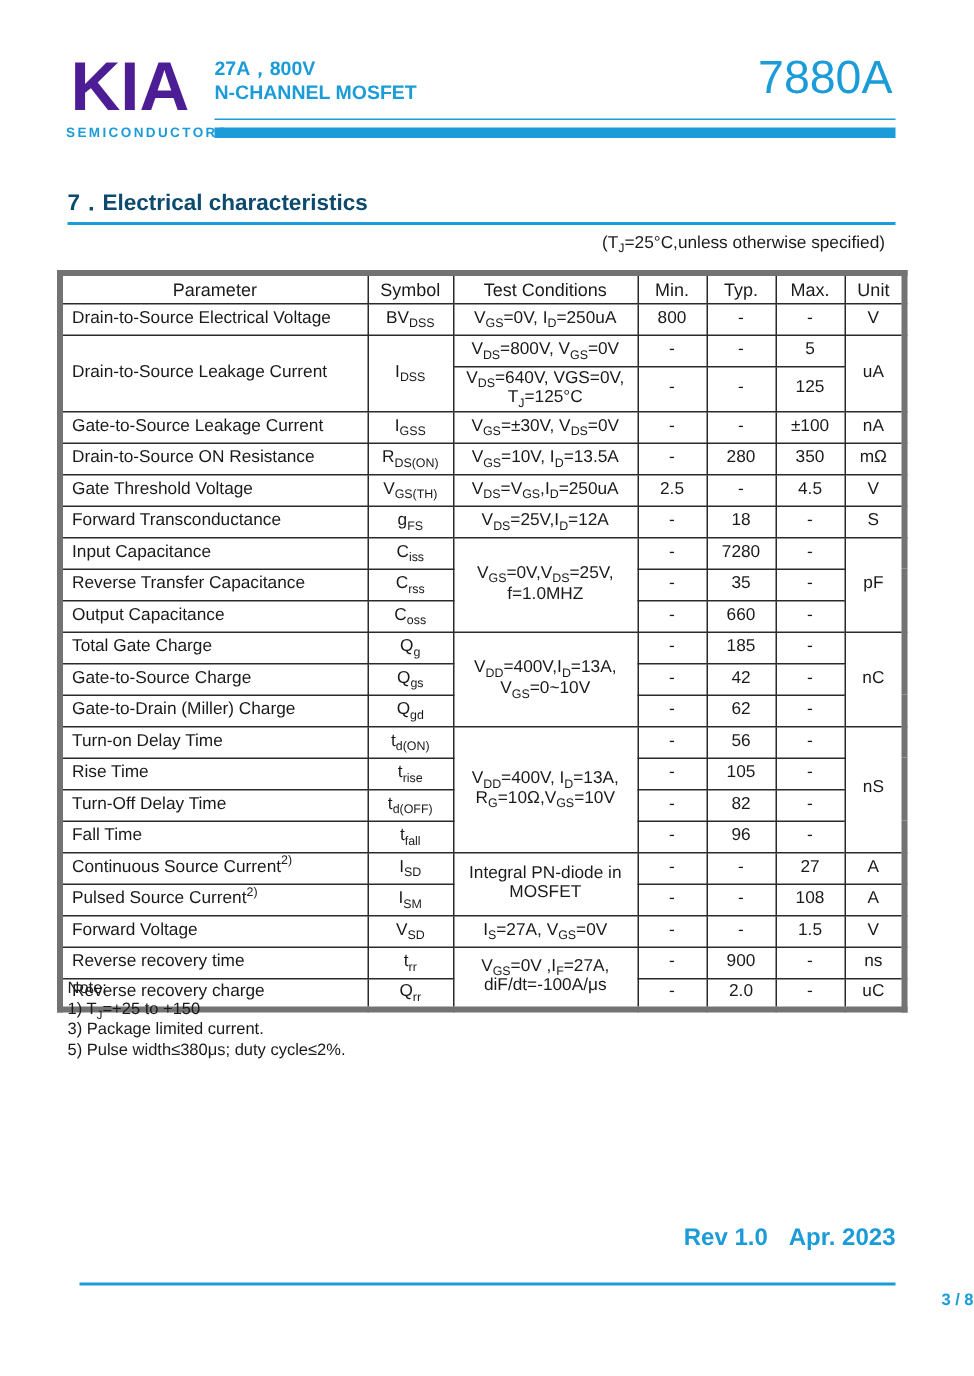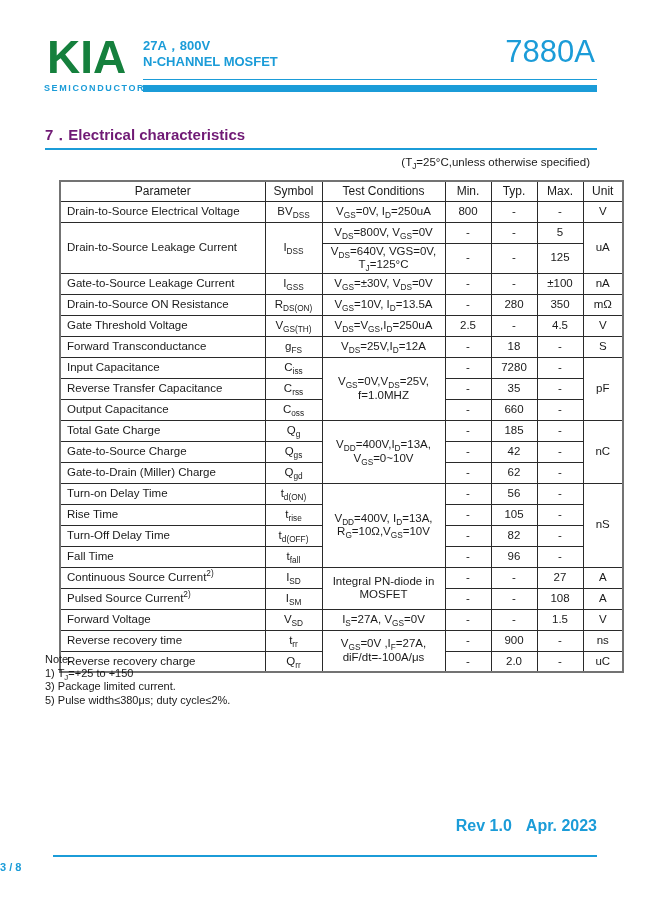--- a/index.html
+++ b/index.html
@@ -1,55 +1,55 @@
 <!DOCTYPE html>
 <html><head>
 <meta charset="utf-8">
 <style>
   * { box-sizing: border-box; margin: 0; padding: 0; }
   html,body { width: 649px; height: 917px; background: #ffffff; }
   body { position: relative; font-family: "Liberation Sans", sans-serif; color: #1a1a1a; }
 
   
   .logo-text { position: absolute; left: 47px; top: 34px; font-size: 46px; font-weight: 800;
-               letter-spacing: 0px; color: #15803d; line-height: 1; }
+               letter-spacing: 0px; color: #4c1d95; line-height: 1; }
   .logo-sub  { position: absolute; left: 44px; top: 83px; font-size: 9px; font-weight: bold;
                letter-spacing: 1.6px; color: #1B9CD8; }
   .rating    { position: absolute; left: 143px; top: 37px; font-size: 13px; font-weight: bold; color: #1B9CD8; }
   .devtype   { position: absolute; left: 143px; top: 54px; font-size: 13px; font-weight: bold; color: #1B9CD8; }
   .part-number { position: absolute; right: 54px; top: 34px; font-size: 31px; color: #1B9CD8; }
   .header-thin-line { position: absolute; left: 143px; right: 52px; top: 79px; height: 1px; background: #1B9CD8; }
   .header-bar       { position: absolute; left: 143px; right: 52px; top: 85px; height: 7px; background: #1B9CD8; }
 
   
-  .section-title { position: absolute; left: 45px; top: 126px; font-size: 15px; font-weight: bold; color: #701a75; }
+  .section-title { position: absolute; left: 45px; top: 126px; font-size: 15px; font-weight: bold; color: #0c4a6e; }
   .title-underline { position: absolute; left: 45px; right: 52px; top: 148px; height: 2px; background: #1B9CD8; }
   .cond-note { position: absolute; right: 59px; top: 156px; font-size: 11.5px; color: #1a1a1a; }
 
   
-  table.spec { position: absolute; left: 59px; top: 180px; width: 563px;
+  table.spec { position: absolute; left: 38px; top: 180px; width: 563px;
                border-collapse: collapse; table-layout: fixed;
-               font-size: 11.5px; color: #1a1a1a; border: 2px solid #737373; }
+               font-size: 11.5px; color: #1a1a1a; border: 4px solid #737373; }
   table.spec th, table.spec td { border: 1px solid #2a2a2a; text-align: center;
                vertical-align: middle; padding: 1px 2px; line-height: 1.18; overflow: hidden; }
   table.spec th { font-weight: normal; font-size: 12px; height: 20px; }
   table.spec td.param { text-align: left; padding-left: 6px; }
   table.spec tbody tr { height: 21px; }
   table.spec tbody tr:nth-child(3) { height: 30px; }
   col.c-param { width: 205px; } col.c-sym { width: 57px; } col.c-tc { width: 123px; }
   col.c-min { width: 46px; } col.c-typ { width: 46px; } col.c-max { width: 46px; } col.c-unit { width: 40px; }
   sub { font-size: 72%; line-height: 0; }
   sup { font-size: 72%; line-height: 0; vertical-align: super; }
 
   
   .notes { position: absolute; left: 45px; top: 653px; font-size: 11px; line-height: 13.6px; color: #1a1a1a; }
 
   
   .footer-line { position: absolute; left: 53px; right: 52px; top: 855px; height: 2px; background: #1B9CD8; }
-  .footer-page { position: absolute; left: 0; right: 0; top: 861px; text-align: left;
+  .footer-page { position: absolute; left: 0; right: 0; top: 861px; text-align: right;
                  font-size: 11px; font-weight: bold; color: #1B9CD8; }
   .footer-rev  { position: absolute; right: 52px; top: 817px; font-size: 16px; font-weight: bold; color: #1B9CD8; text-align: center; }
   .footer-rev span + span { margin-left: 14px; }
 </style>
 </head>
 <body>
 
 <div class="logo-text">KIA</div>
 <div class="logo-sub">SEMICONDUCTORS</div>
 <div class="rating">27A，800V</div>

